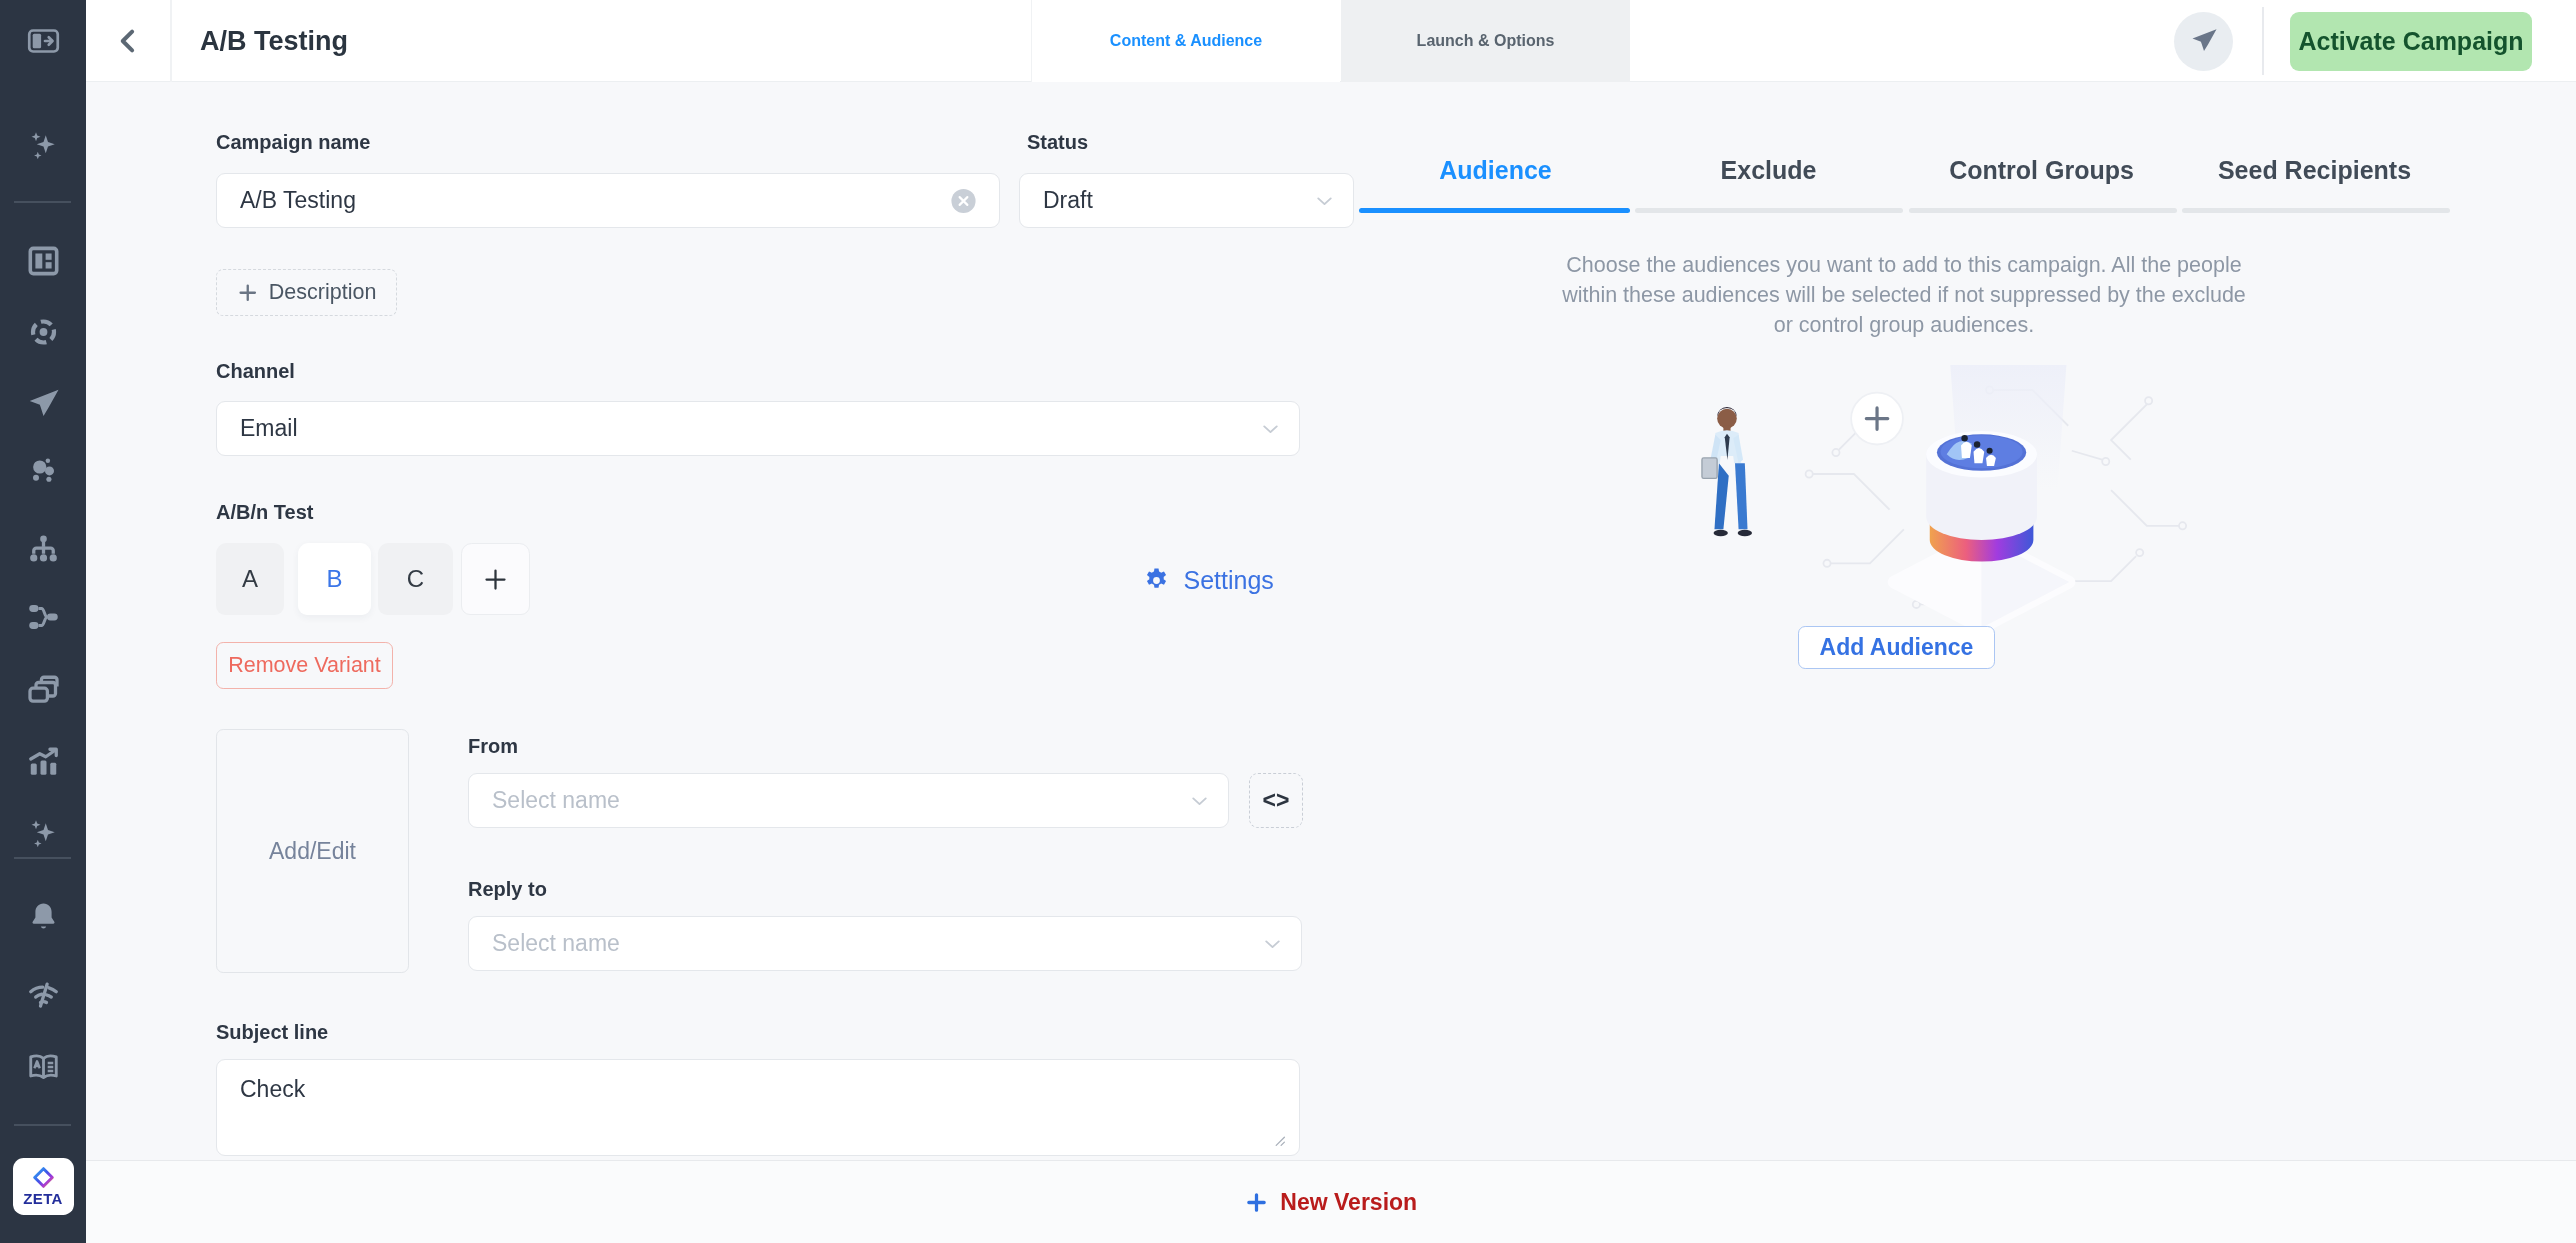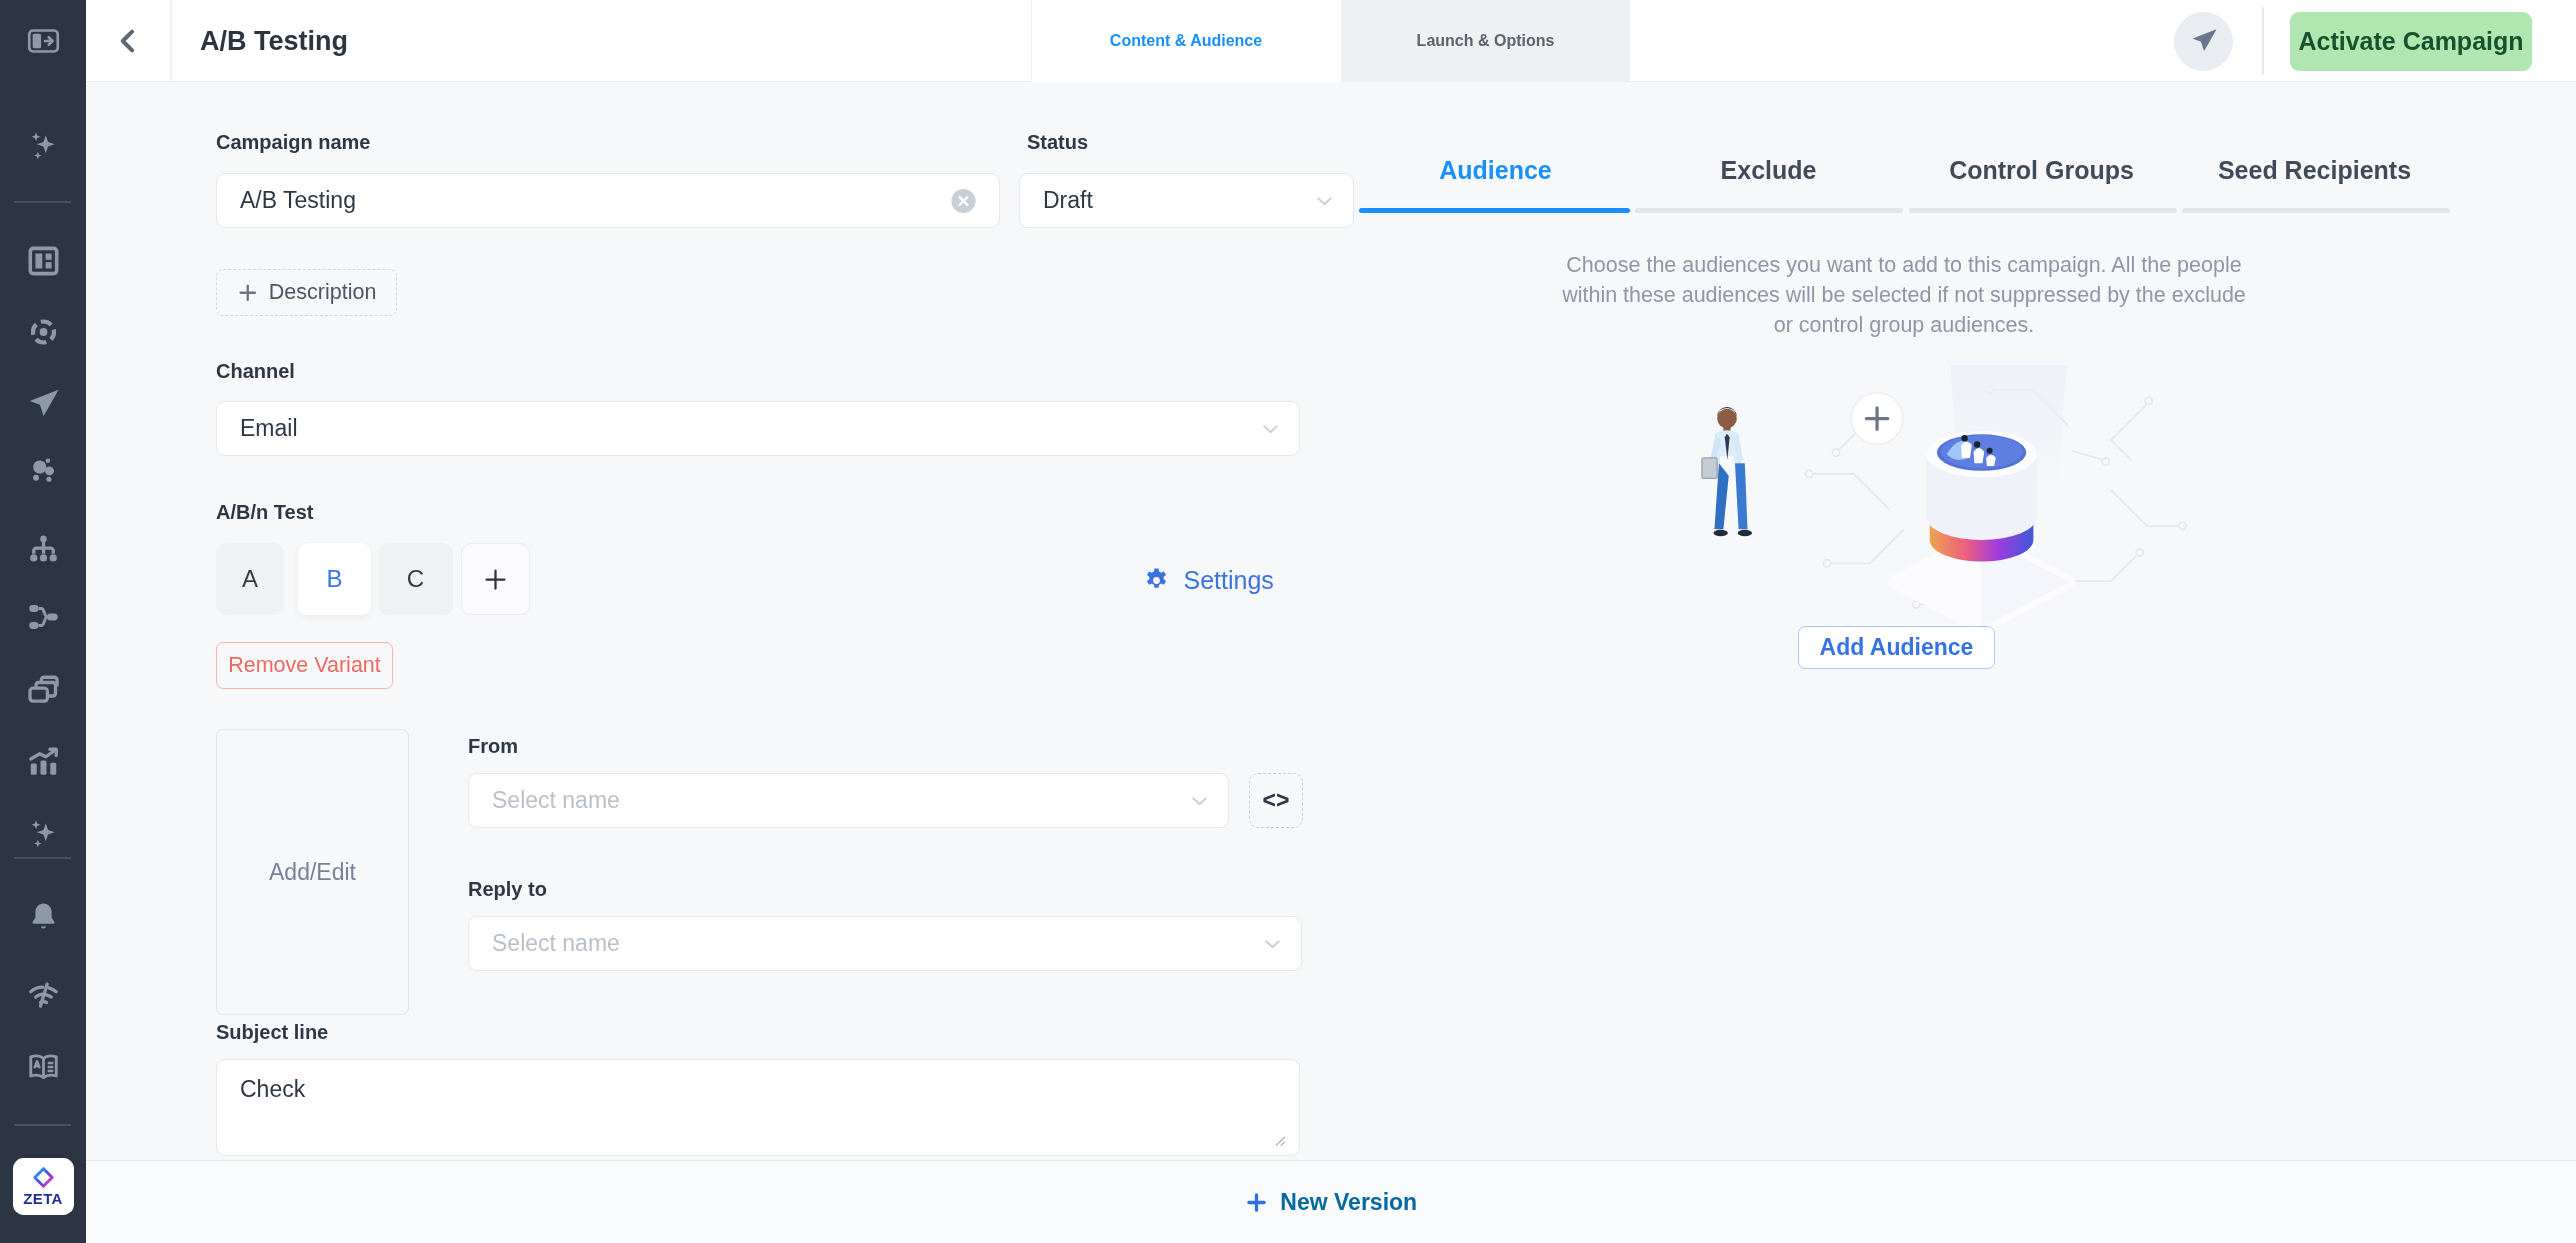--- a/index.html
+++ b/index.html
@@ -52,34 +52,34 @@
   .vtab.active { background:#fff; color:#3b76e8; box-shadow:0 2.7px 7.2px rgba(40,50,70,.05); }
   .vtab.add { background:#fbfbfd; border:1.8px solid #ebedf0; color:#2d343c; font-size:30px; font-weight:400; }
 
   .settings-link { position:absolute; left:1142px; top:562px; height:36px; display:flex; align-items:center; gap:12.5px;
                    color:#3b72e2; font-size:25px; cursor:pointer; }
   .settings-link svg { width:29px; height:29px; }
 
   .remove-btn { position:absolute; left:216px; top:642px; width:177px; height:47px; border:1.8px solid #f3b2aa; border-radius:7.2px;
                 background:transparent; color:#ee6a5e; font-size:21.5px; display:flex; align-items:center; justify-content:center; cursor:pointer; }
 
-  .addedit { position:absolute; left:216px; top:729px; width:193px; height:286px; border:1.8px solid #e2e5e9; border-radius:7.2px;
+  .addedit { position:absolute; left:216px; top:729px; width:193px; height:244px; border:1.8px solid #e2e5e9; border-radius:7.2px;
              display:flex; align-items:center; justify-content:center; font-size:23px; color:#76839b; cursor:pointer; }
 
   .code-btn { position:absolute; left:1249px; top:773px; width:54px; height:55px; border:1.8px dashed #c9ced6; border-radius:9px;
               display:flex; align-items:center; justify-content:center; font-size:23px; font-weight:700; color:#2d3540; cursor:pointer; }
 
   .subject-area { position:absolute; left:216px; top:1059px; width:1084px; height:97px; background:#fff; border:1.8px solid #e4e7eb;
                   border-radius:9px; font-size:23px; color:#2e3744; padding:16px 23px; resize:none; outline:none; font-family:inherit; }
   .resize-glyph { position:absolute; left:1268px; top:1129px; width:19.7px; height:19.7px; pointer-events:none; }
 
   .content-footer { position:absolute; left:86px; top:1160px; width:2490px; height:83px; background:#fafbfc; border-top:1.8px solid #e7e9ec;
                     display:flex; align-items:center; justify-content:center; gap:12.5px; }
   .new-version { display:flex; align-items:center; gap:12.5px; cursor:pointer; }
-  .new-version .txt { font-size:23px; font-weight:700; color:#0369a1; }
+  .new-version .txt { font-size:23px; font-weight:700; color:#b91c1c; }
   .new-version svg { width:23px; height:23px; }
 
   
   .aud-tabs { position:absolute; left:1359px; top:143px; width:1092px; height:55px; display:flex; }
   .aud-tab { flex:1; display:flex; align-items:center; justify-content:center; font-size:25px; font-weight:700; color:#414b57; cursor:pointer; }
   .aud-tab.on { color:#1a90ff; }
   .aud-track { position:absolute; top:208px; height:4.5px; background:#e3e6e9; border-radius:2.7px; }
   .aud-track.blue { background:#1a90ff; }
   .aud-desc { position:absolute; left:1550px; top:250px; width:708px; font-size:21.5px; line-height:30px; color:#8d97a5; text-align:center; }
   .illus { position:absolute; left:1646px; top:365px; width:555px; height:268px; pointer-events:none; }

